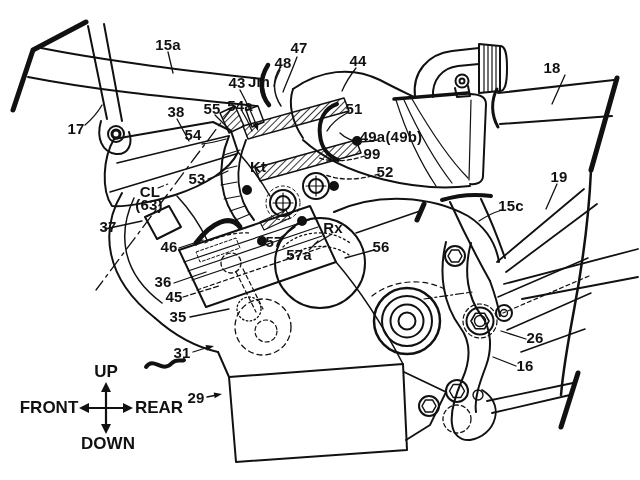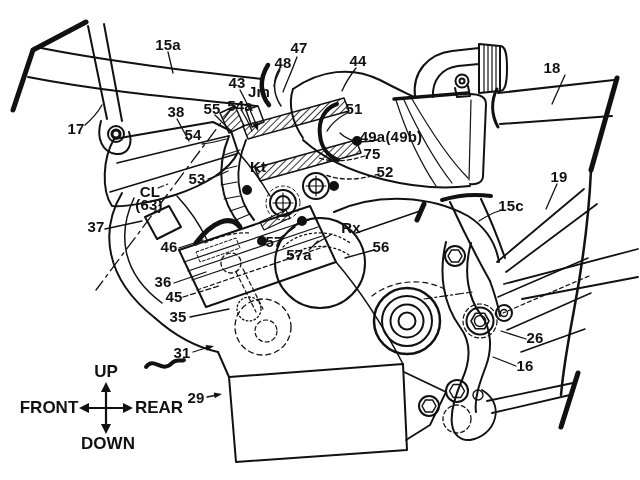--- a/index.html
+++ b/index.html
@@ -246,43 +246,43 @@
   </g>
 </svg>
 
 <div id="label-layer">
       <span class="part-label" style="left: 168px; top: 44px;">15a</span>
       <span class="part-label" style="left: 76px; top: 128px;">17</span>
       <span class="part-label" style="left: 176px; top: 111px;">38</span>
       <span class="part-label" style="left: 212px; top: 108px;">55</span>
       <span class="part-label" style="left: 240px; top: 105px;">54a</span>
       <span class="part-label" style="left: 237px; top: 82px;">43</span>
-      <span class="part-label" style="left: 259px; top: 91px;">Jm</span>
+      <span class="part-label" style="left: 259px; top: 81px;">Jm</span>
       <span class="part-label" style="left: 299px; top: 47px;">47</span>
       <span class="part-label" style="left: 283px; top: 62px;">48</span>
       <span class="part-label" style="left: 358px; top: 60px;">44</span>
       <span class="part-label" style="left: 354px; top: 108px;">51</span>
       <span class="part-label" style="left: 391px; top: 136px;">49a(49b)</span>
-      <span class="part-label" style="left: 372px; top: 153px;">75</span>
+      <span class="part-label" style="left: 372px; top: 153px;">99</span>
       <span class="part-label" style="left: 385px; top: 171px;">52</span>
       <span class="part-label" style="left: 193px; top: 134px;">54</span>
       <span class="part-label" style="left: 258px; top: 166px;">Kt</span>
       <span class="part-label" style="left: 197px; top: 178px;">53</span>
       <span class="part-label" style="left: 150px; top: 191px;">CL</span>
       <span class="part-label" style="left: 149px; top: 204px;">(63)</span>
-      <span class="part-label" style="left: 96px; top: 226px;">37</span>
+      <span class="part-label" style="left: 108px; top: 226px;">37</span>
       <span class="part-label" style="left: 169px; top: 246px;">46</span>
       <span class="part-label" style="left: 163px; top: 281px;">36</span>
       <span class="part-label" style="left: 174px; top: 296px;">45</span>
       <span class="part-label" style="left: 178px; top: 316px;">35</span>
       <span class="part-label" style="left: 182px; top: 352px;">31</span>
       <span class="part-label" style="left: 196px; top: 397px;">29</span>
       <span class="part-label" style="left: 274px; top: 241px;">57</span>
       <span class="part-label" style="left: 299px; top: 254px;">57a</span>
-      <span class="part-label" style="left: 351px; top: 227px;">Rx</span>
+      <span class="part-label" style="left: 333px; top: 227px;">Rx</span>
       <span class="part-label" style="left: 381px; top: 246px;">56</span>
       <span class="part-label" style="left: 552px; top: 67px;">18</span>
       <span class="part-label" style="left: 559px; top: 176px;">19</span>
       <span class="part-label" style="left: 511px; top: 205px;">15c</span>
       <span class="part-label" style="left: 535px; top: 337px;">26</span>
       <span class="part-label" style="left: 525px; top: 365px;">16</span>
     </div>
 
 <div>
   <span class="compass-label" style="left:106px; top:372px;">UP</span>

